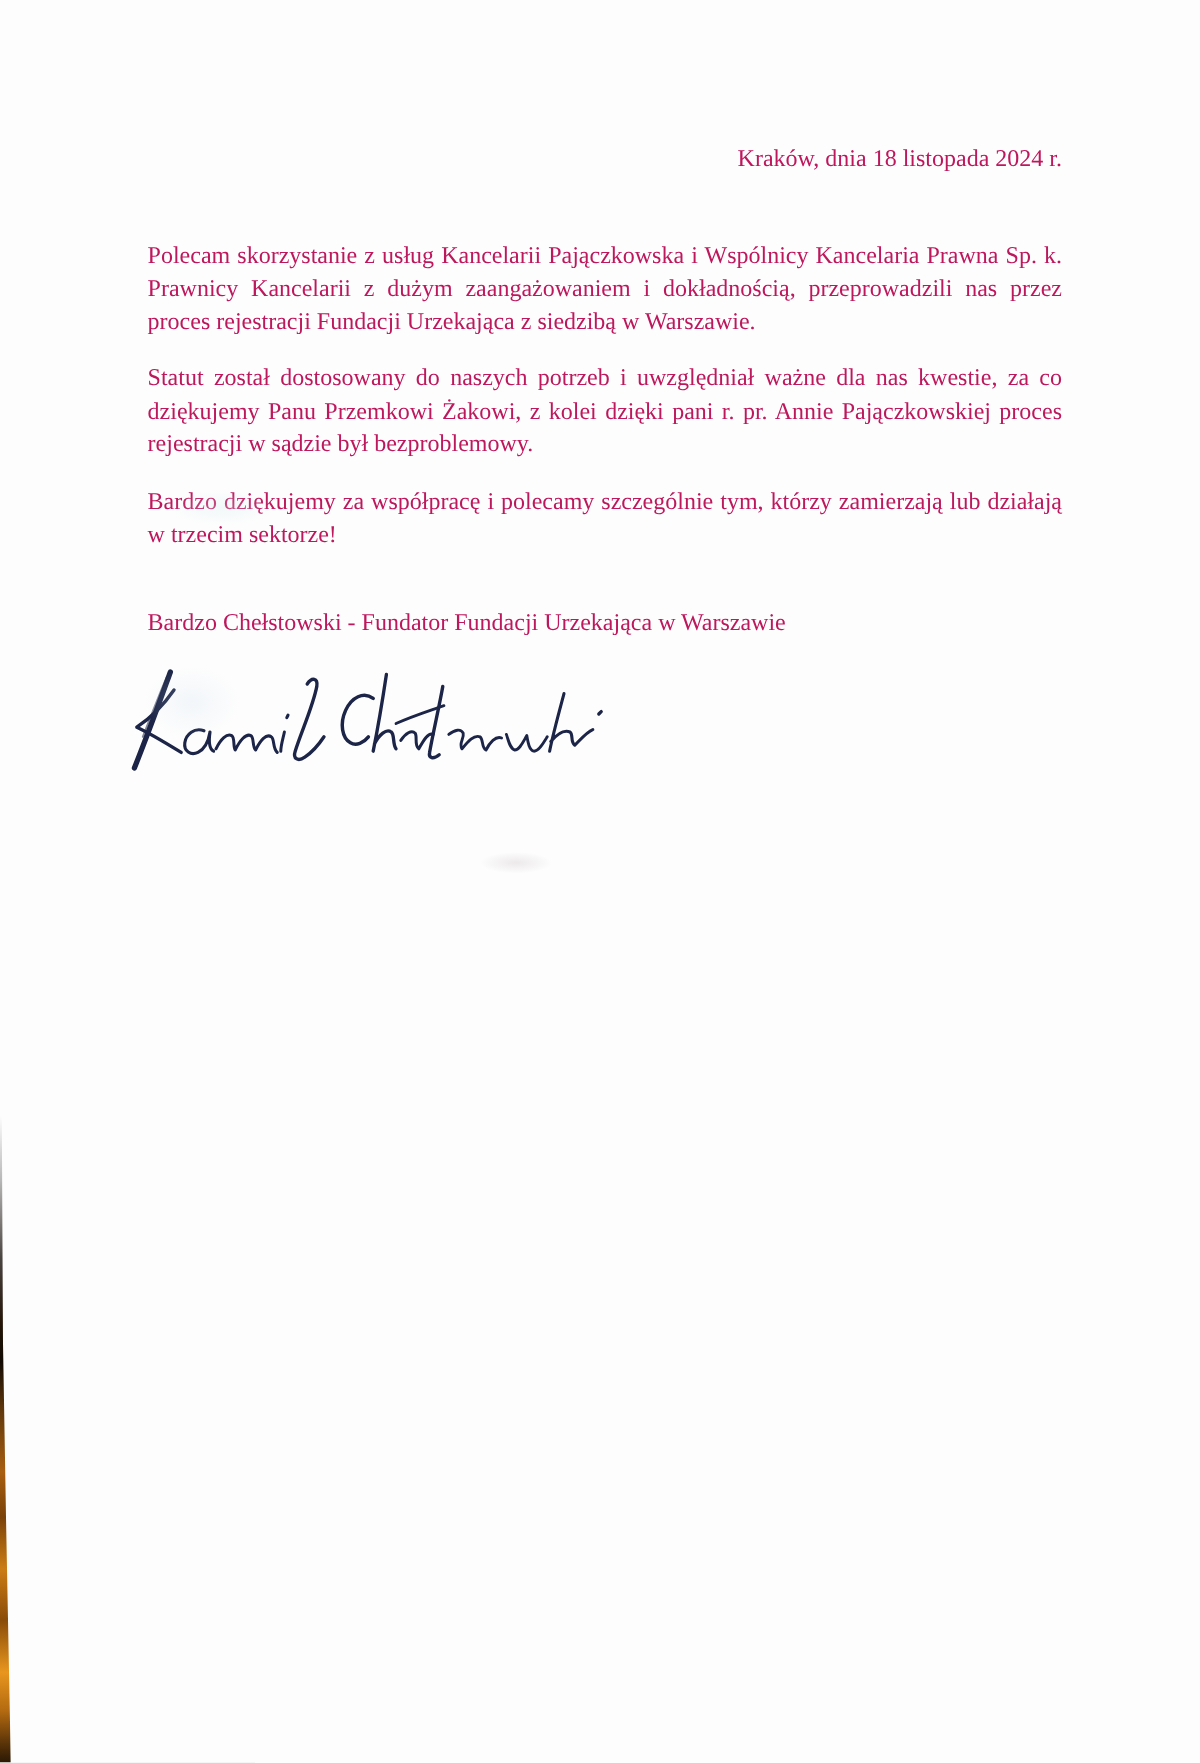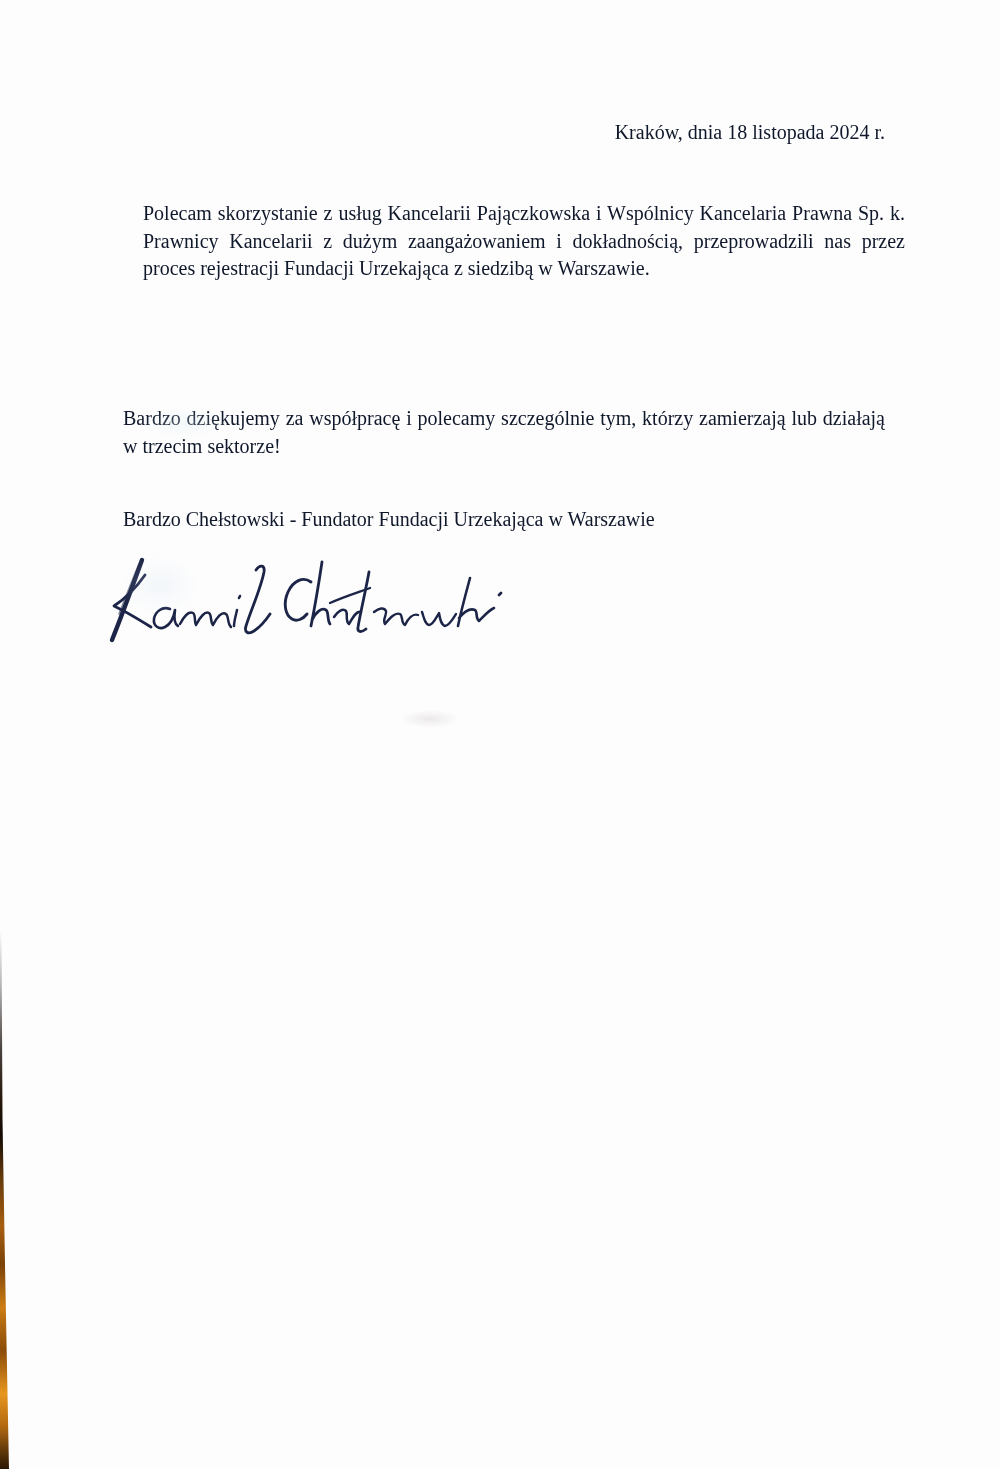--- a/index.html
+++ b/index.html
@@ -13,35 +13,35 @@
     height: 1469px;
     margin: 0 auto;
     background: #fdfdfd;
     overflow: hidden;
     font-family: "Liberation Serif", "DejaVu Serif", serif;
   }
   .content-block {
     position: absolute;
     left: 123px;
     width: 762px;
-    color: #0f172a;
+    color: #be185d;
     font-size: 20px;
     line-height: 27.5px;
   }
   .date-line {
     top: 119px;
     text-align: right;
     padding-right: 2px;
   }
   .para {
     text-align: justify;
     text-justify: inter-word;
     margin: 0;
   }
-  .para-1 { top: 200px; margin-left: 20px; }
+  .para-1 { top: 200px; }
   .para-2 { top: 302px; }
   .para-3 { top: 405px; }
   .signer-line {
     top: 506px;
     text-align: left;
   }
   .signature-wrap {
     position: absolute;
     left: 98px;
     top: 548px;
@@ -98,20 +98,21 @@
 </style>
 </head>
 <body>
 
 <div class="page">
 
   <div class="content-block date-line">Kraków, dnia 18 listopada 2024  r.</div>
 
   <p class="content-block para para-1">Polecam skorzystanie z usług  Kancelarii Pajączkowska i Wspólnicy Kancelaria Prawna Sp. k. Prawnicy Kancelarii z dużym zaangażowaniem i dokładnością, przeprowadzili nas przez proces rejestracji Fundacji Urzekająca z siedzibą w Warszawie.</p>
 
+  <p class="content-block para para-2">Statut został dostosowany do naszych potrzeb i uwzględniał ważne dla nas kwestie, za co dziękujemy Panu Przemkowi Żakowi, z kolei dzięki pani r. pr. Annie Pajączkowskiej proces rejestracji w sądzie był bezproblemowy.</p>
 
   <p class="content-block para para-3">Bardzo dziękujemy za współpracę i polecamy szczególnie tym, którzy zamierzają lub działają w trzecim sektorze!</p>
 
   <div class="content-block signer-line">Bardzo Chełstowski - Fundator Fundacji Urzekająca w Warszawie</div>
 
   <div class="signature-wrap" title="">
     <svg viewBox="0 0 420 115" xmlns="http://www.w3.org/2000/svg">
       <g fill="none" stroke="#1c2547" stroke-linecap="round" stroke-linejoin="round">
 
         <path d="M44,12 C36,34 26,62 14,92" stroke-width="4.4"></path>

